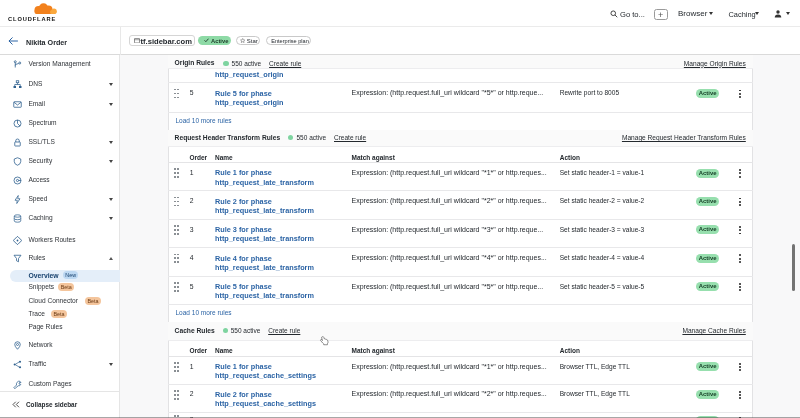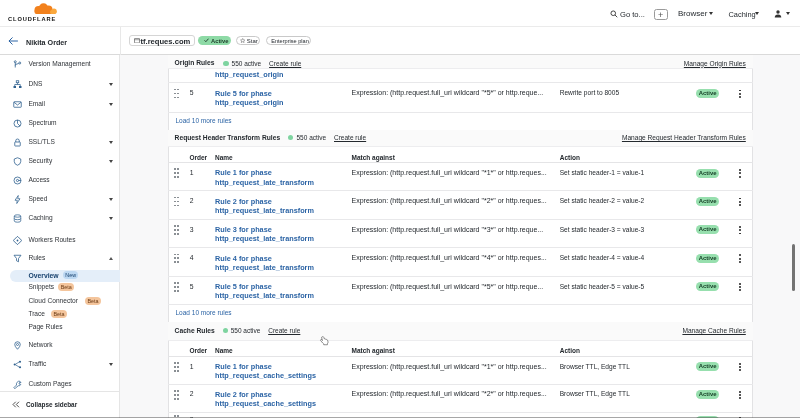--- a/index.html
+++ b/index.html
@@ -52,21 +52,21 @@
 <div class="a" style="left:120px;top:27px;width:1px;height:28px;background:#e8e8e8"></div>
 <svg class="a" style="left:7.5px;top:37px" width="10" height="8" viewBox="0 0 20 16">
 <path d="M8.5 1.5 L2 8 L8.5 14.5 M2.5 8 H19" fill="none" stroke="#2c64a5" stroke-width="2" stroke-linecap="round" stroke-linejoin="round"></path>
   </svg>
 <div class="a t bold" style="left:26px;top:37.6px;font-size:7.2px">Nikita Order</div>
 <div class="a" style="left:129px;top:35.3px;width:66px;height:11px;background:#fff;border:1px solid #d5d5d5;border-radius:3px"></div>
 <svg class="a" style="left:134px;top:38px" width="6" height="5.4" viewBox="0 0 12 11">
 <rect x="0.8" y="0.8" width="10.4" height="9.4" rx="1.2" fill="none" stroke="#555" stroke-width="1.4"></rect>
 <line x1="0.8" y1="3.6" x2="11.2" y2="3.6" stroke="#555" stroke-width="1.2"></line>
   </svg>
-<div class="a t bold" style="left:140.5px;top:37.3px;font-size:7.6px">tf.reques.com</div>
+<div class="a t bold" style="left:140.5px;top:37.3px;font-size:7.6px">tf.sidebar.com</div>
 <div class="a" style="left:198px;top:35.9px;width:33px;height:9.6px;background:#8edaa6;border-radius:4.8px"></div>
 <svg class="a" style="left:203.5px;top:38.3px" width="5" height="4.5" viewBox="0 0 10 9">
 <path d="M1 4.6 L3.7 7.4 L9 1.4" fill="none" stroke="#1e3d2b" stroke-width="1.8"></path>
   </svg>
 <div class="a bold" style="left:211px;top:38px;font-size:5.8px;color:#1e3d2b">Active</div>
 <div class="a" style="left:236.4px;top:35.9px;width:23.5px;height:9.6px;background:#fff;border:1px solid #c9c9c9;border-radius:4.8px"></div>
 <svg class="a" style="left:240px;top:38px" width="5.4" height="5.2" viewBox="0 0 12 12">
 <path d="M6 1 L7.5 4.4 L11 4.7 L8.3 7 L9.2 10.6 L6 8.6 L2.8 10.6 L3.7 7 L1 4.7 L4.5 4.4 Z" fill="none" stroke="#555" stroke-width="1.1"></path>
   </svg>
 <div class="a t" style="left:246.8px;top:38px;font-size:6px">Star</div>

